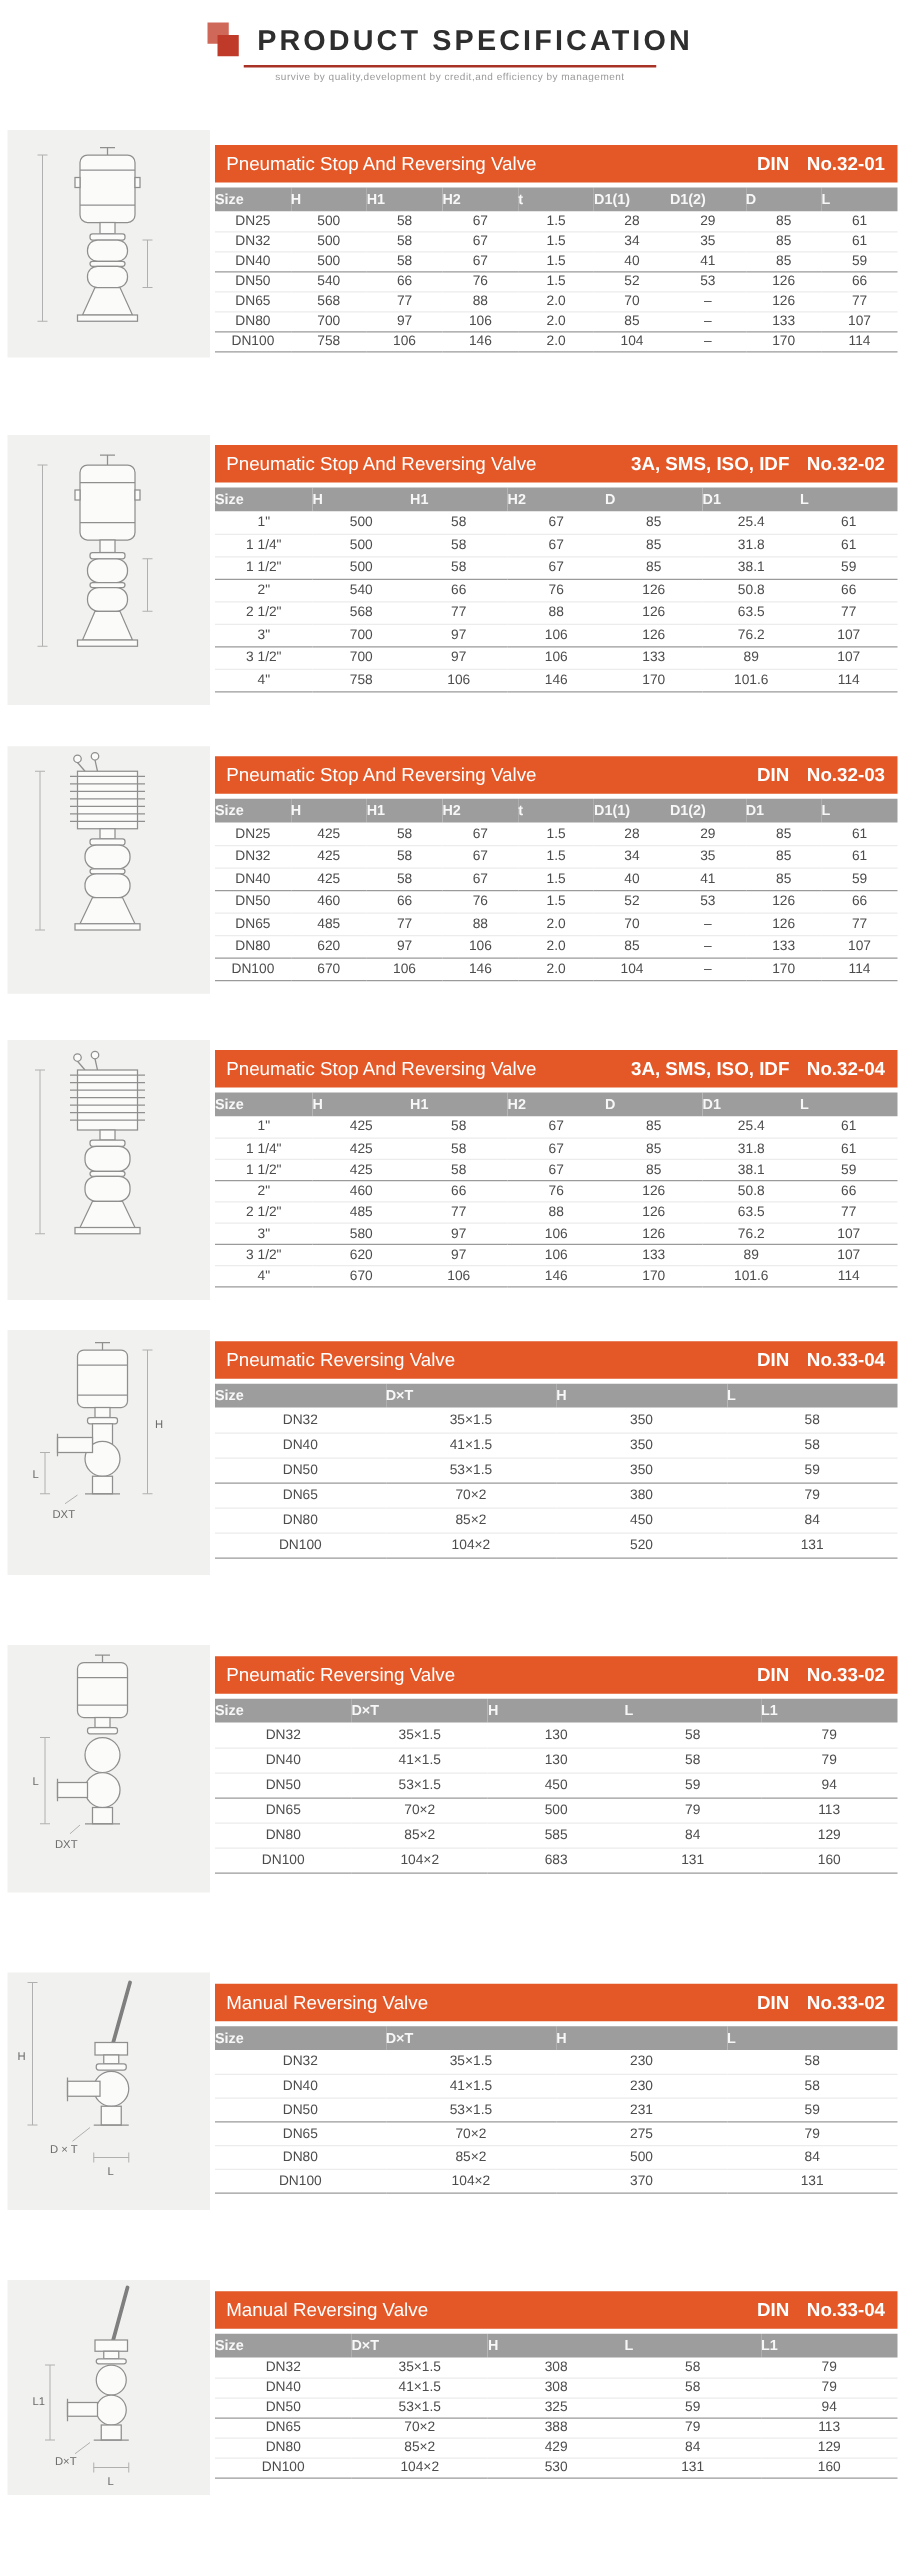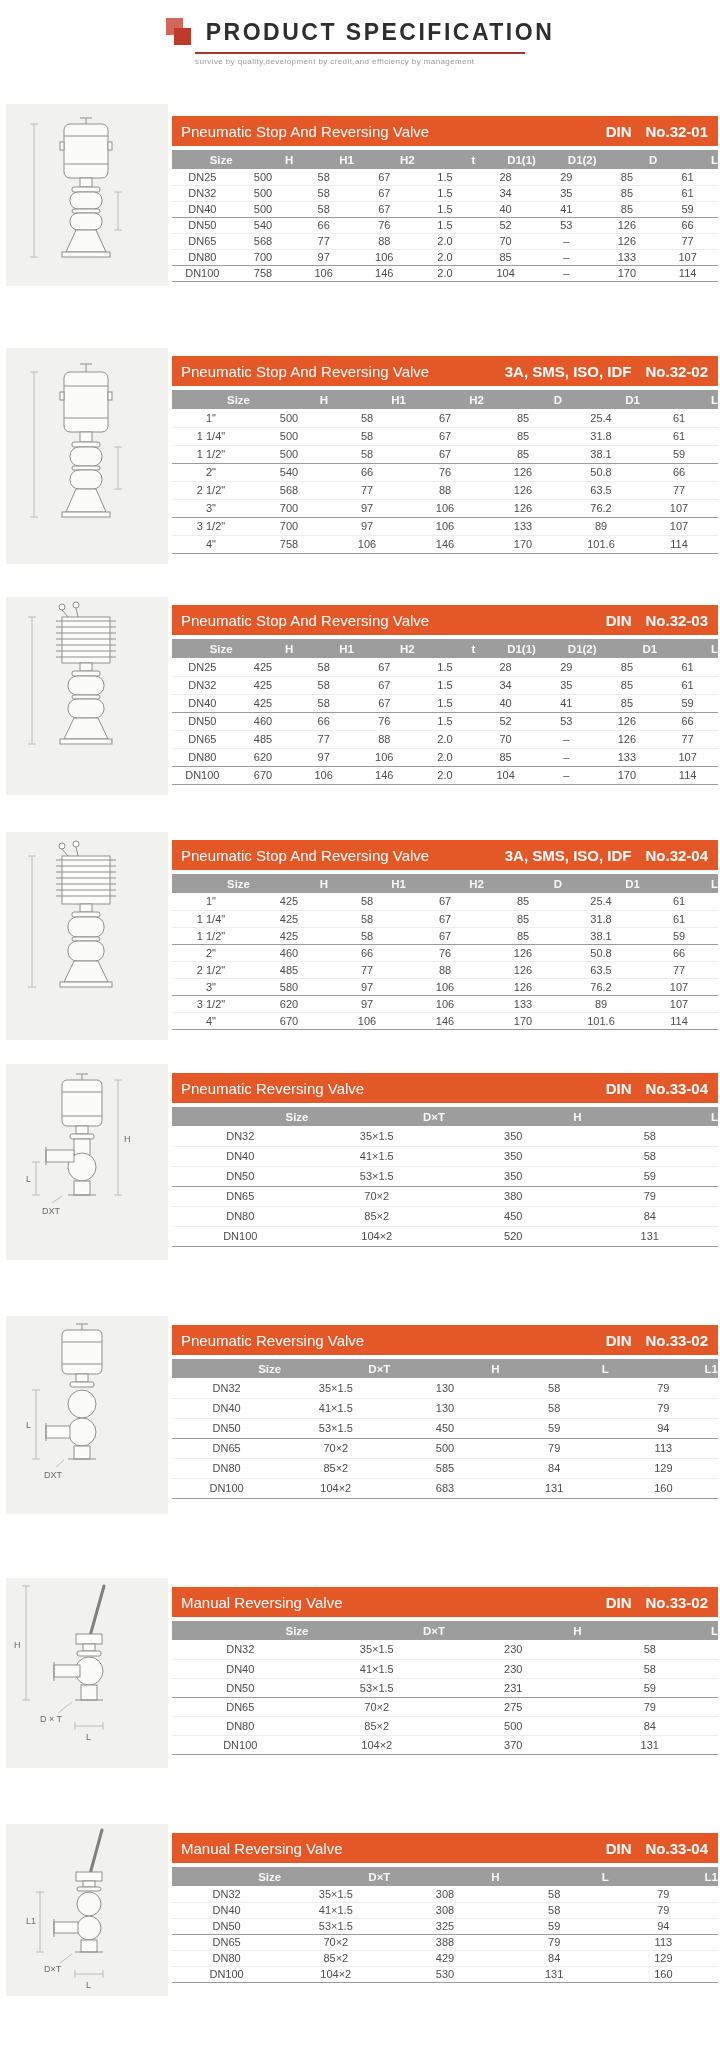--- a/index.html
+++ b/index.html
@@ -14,37 +14,37 @@
     display:flex; flex-direction:column; align-items:center; }
   .doc-header-inner { width:330px; }
   .brand-row { display:flex; align-items:flex-end; justify-content:center; gap:10px; }
   .logo { position:relative; width:30px; height:32px; flex:0 0 30px; }
   .logo .sq-back  { position:absolute; left:0; top:2px;  width:17px; height:17px; background:#d0685a; }
   .logo .sq-front { position:absolute; left:8px; top:12px; width:17px; height:17px; background:#bf3a28; }
   .brand-title { font-size:23px; font-weight:bold; letter-spacing:2.5px;
     color:#2e2e2e; white-space:nowrap; line-height:32px; }
   .brand-rule { margin-top:4px; height:2px; background:#a93226; width:100%; }
   .brand-tagline { margin-top:3px; font-size:8px; color:#9a9a9a;
-    text-align:left; letter-spacing:0.4px; }
+    text-align:center; letter-spacing:0.4px; }
 
   
   .spec-section { position:absolute; left:0; width:720px; }
   .drawing-panel { position:absolute; left:6px; width:162px; background:#f1f1ef; }
   .drawing-panel svg { display:block; width:100%; height:100%; }
   .table-area { position:absolute; left:172px; width:546px; }
 
   .tbar { height:30px; background:#e45828; color:#ffffff;
     display:flex; align-items:center; justify-content:space-between;
     padding:0 10px 0 9px; }
   .ttl { font-size:15px; font-weight:normal; }
   .tstd { font-size:15px; font-weight:bold; display:flex; gap:14px; white-space:nowrap; }
 
   table.spec { width:100%; border-collapse:collapse; table-layout:fixed; margin-top:4px; }
   table.spec th { background:#9d9d9d; color:#f7f7f7; font-size:11.5px;
-    font-weight:bold; height:19px; text-align:right; }
+    font-weight:bold; height:19px; text-align:left; }
   table.spec td { text-align:center; font-size:11px; color:#4c4c4c;
     height:var(--rh,17px); border-bottom:1px solid #ececec; }
   table.spec tbody tr:nth-child(3n) td { border-bottom:1px solid #9a9a9a; }
   table.spec tbody tr:last-child td { border-bottom:1.5px solid #9a9a9a; }
 
   
   .ln  { stroke:#8f8f8f; fill:none; stroke-width:1; }
   .fl  { stroke:#8f8f8f; fill:#fbfbfa; stroke-width:1; }
   .hnd { stroke:#7f7f7f; fill:none; stroke-width:3; stroke-linecap:round; }
   .dim { stroke:#b0b0b0; fill:none; stroke-width:0.8; }

